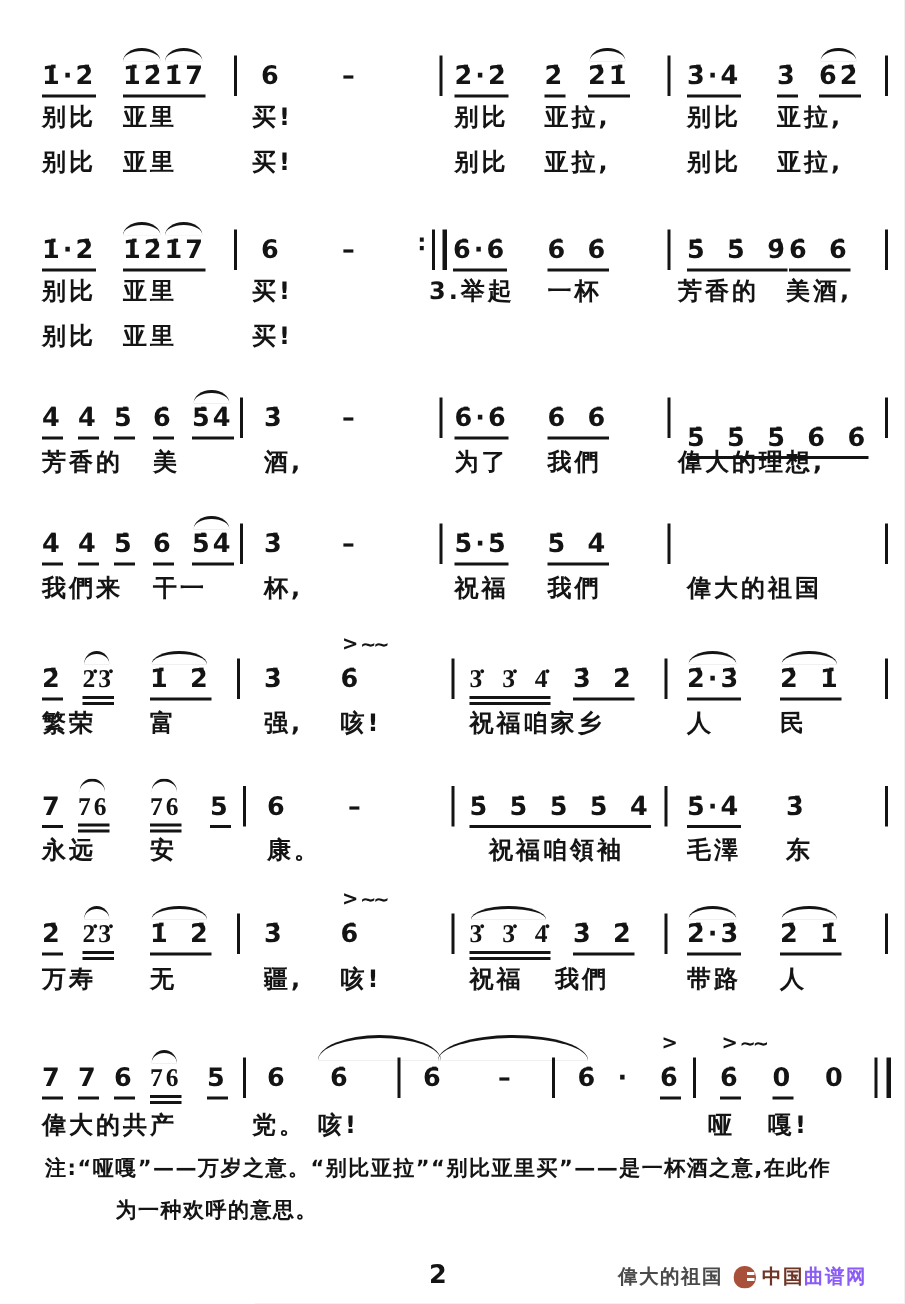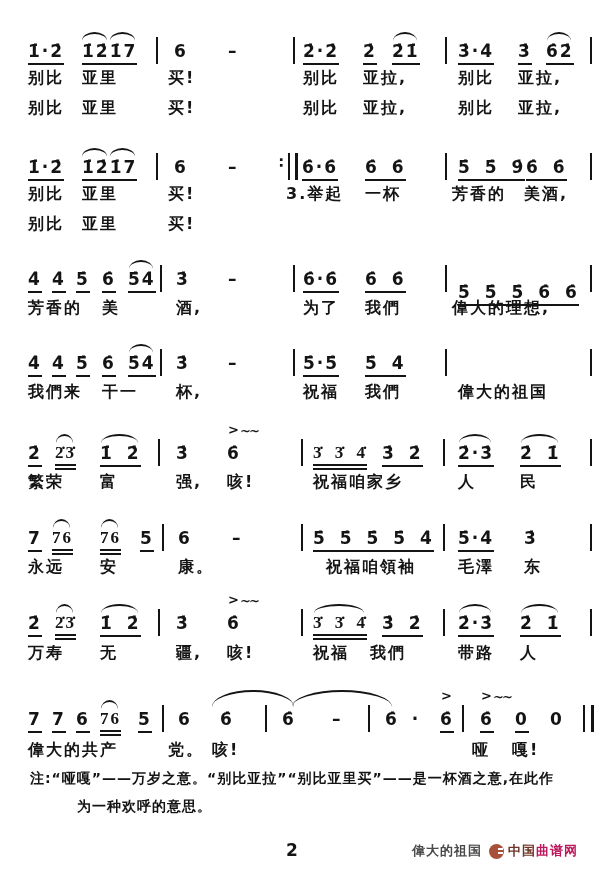--- a/index.html
+++ b/index.html
@@ -42,21 +42,21 @@
   .wm-prefix{color:#4a4a4a;font-weight:700;letter-spacing:1px;}
   .wm-logo{
     display:inline-block;width:15px;height:15px;border-radius:50%;
     margin:0 4px 0 7px;position:relative;
     background:
       linear-gradient(#fff 0 0) 9px 4px/5px 2px no-repeat,
       linear-gradient(#fff 0 0) 9px 8px/5px 2px no-repeat,
       #a8503a;
   }
   .wm-site1{color:#6e3426;font-weight:700;letter-spacing:1px;}
-  .wm-site2{color:#be185d;font-weight:700;letter-spacing:1px;}
+  .wm-site2{color:#8b5cf6;font-weight:700;letter-spacing:1px;}
 </style>
 </head>
 <body>
 
 <div class="page">
   <div id="score">
       <div class="sysrow" style="top: 40px;">
         <span class="note u1" style="left: 28px;">1̇·2̇</span>
         <span class="note u1 slur2" style="left: 82px;">1̇2̇1̇7</span>
         <span class="bar" style="left: 156px;"></span>

